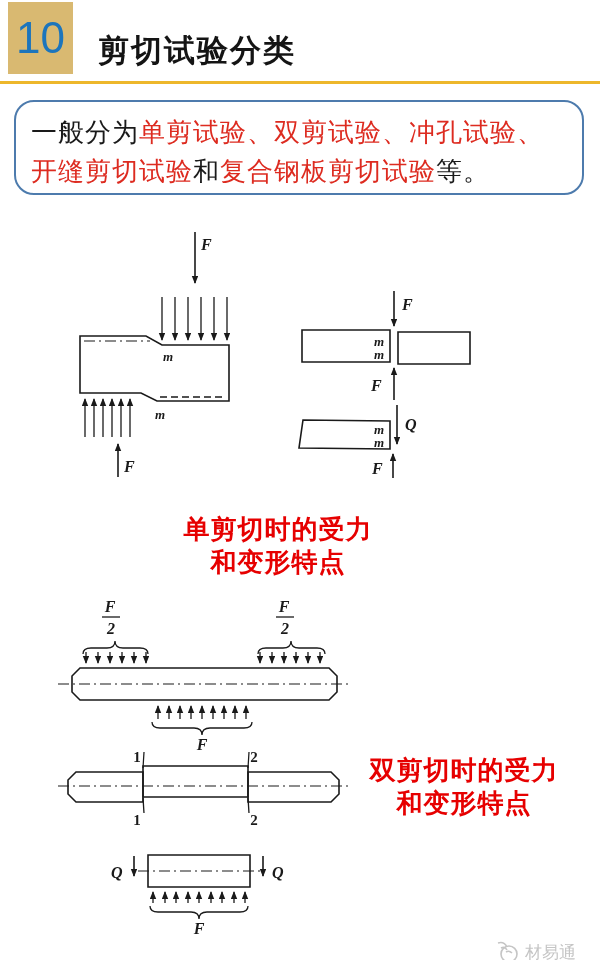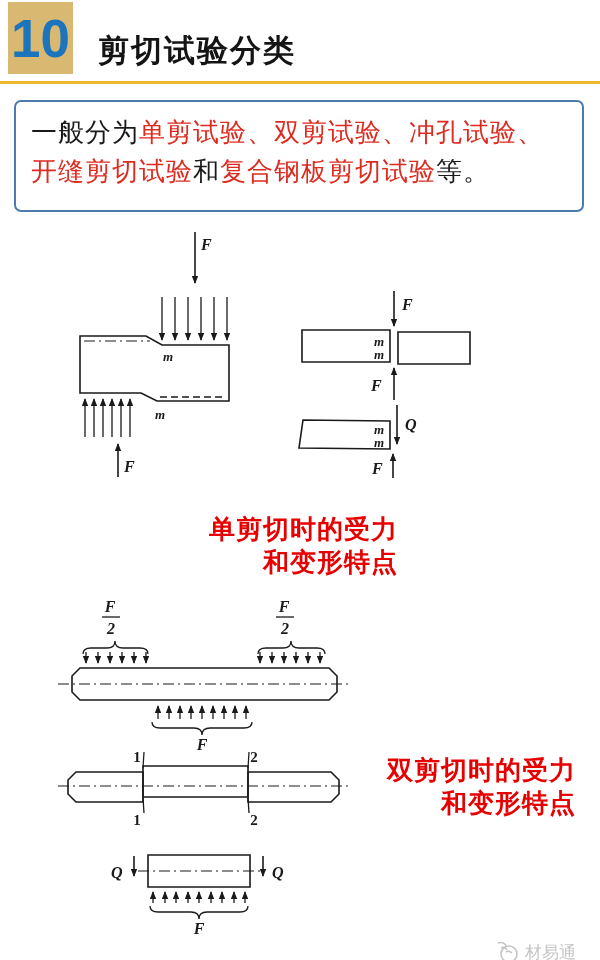--- a/index.html
+++ b/index.html
@@ -5,40 +5,40 @@
   html,body{margin:0;padding:0;}
   body{
     width:600px;height:960px;background:#ffffff;position:relative;overflow:hidden;
     font-family:"Liberation Sans","DejaVu Sans",sans-serif;
   }
   
   .num-box{
     position:absolute;left:8px;top:2px;width:65px;height:72px;
     background:#d9b971;display:flex;align-items:center;justify-content:center;
   }
-  .num-box span{font-size:53px;font-weight:bold;color:#1c75bc;}
+  .num-box span{font-size:44px;font-weight:normal;color:#1c75bc;}
   .slide-title{
     position:absolute;left:86px;top:18px;margin:12px;
     font-size:31px;font-weight:bold;color:#141414;letter-spacing:2px;
   }
   .gold-line{position:absolute;left:0;top:81px;width:600px;height:3px;background:#edb72b;}
   
   .intro-box{
-    position:absolute;left:14px;top:100px;width:570px;height:112px;
-    border:2px solid #4d7bad;border-radius:7px;box-sizing:border-box;
+    position:absolute;left:14px;top:100px;width:570px;height:95px;
+    border:2px solid #4d7bad;border-radius:20px;box-sizing:border-box;
     padding:11px 12px 0 15px;background:#ffffff;
   }
   .intro-text{
     margin:0;font-family:"Liberation Serif","DejaVu Serif",serif;
     font-size:26px;line-height:39px;color:#1a1a1a;letter-spacing:1px;
   }
   .seg-red{color:#dd2b20;}
   
   .caption{
-    position:absolute;text-align:right;font-weight:bold;color:#e60000;
+    position:absolute;text-align:center;font-weight:bold;color:#e60000;
     font-size:26px;line-height:33px;letter-spacing:1px;
   }
   .cap-single{left:158px;top:513px;width:240px;}
   .cap-double{left:352px;top:754px;width:224px;}
   
   .diagram-svg{position:absolute;left:0;top:0;}
   .ln{stroke:#1a1a1a;stroke-width:1.6;fill:none;}
   .thin{stroke-width:1.3;}
   .cdash{stroke:#1a1a1a;stroke-width:1.2;fill:none;stroke-dasharray:11 4 2 4;}
   .bdash{stroke:#1a1a1a;stroke-width:1.4;fill:none;stroke-dasharray:7 4;}

